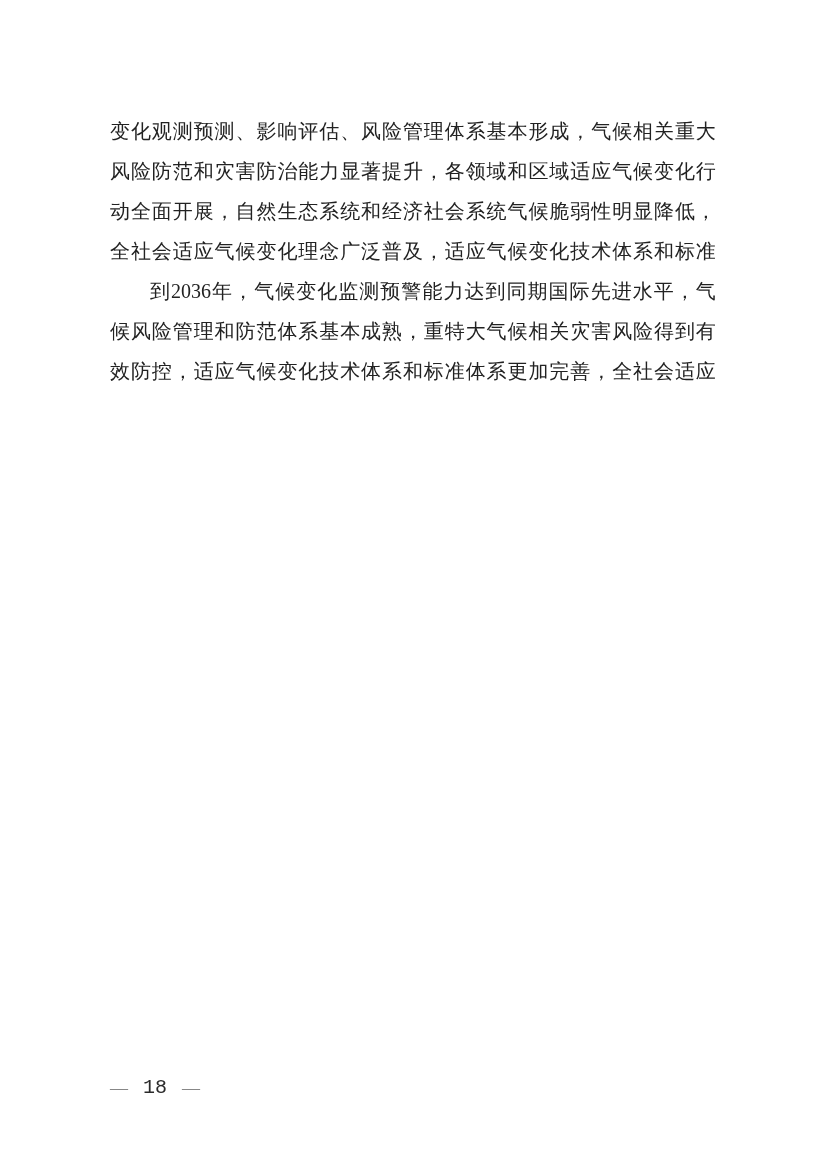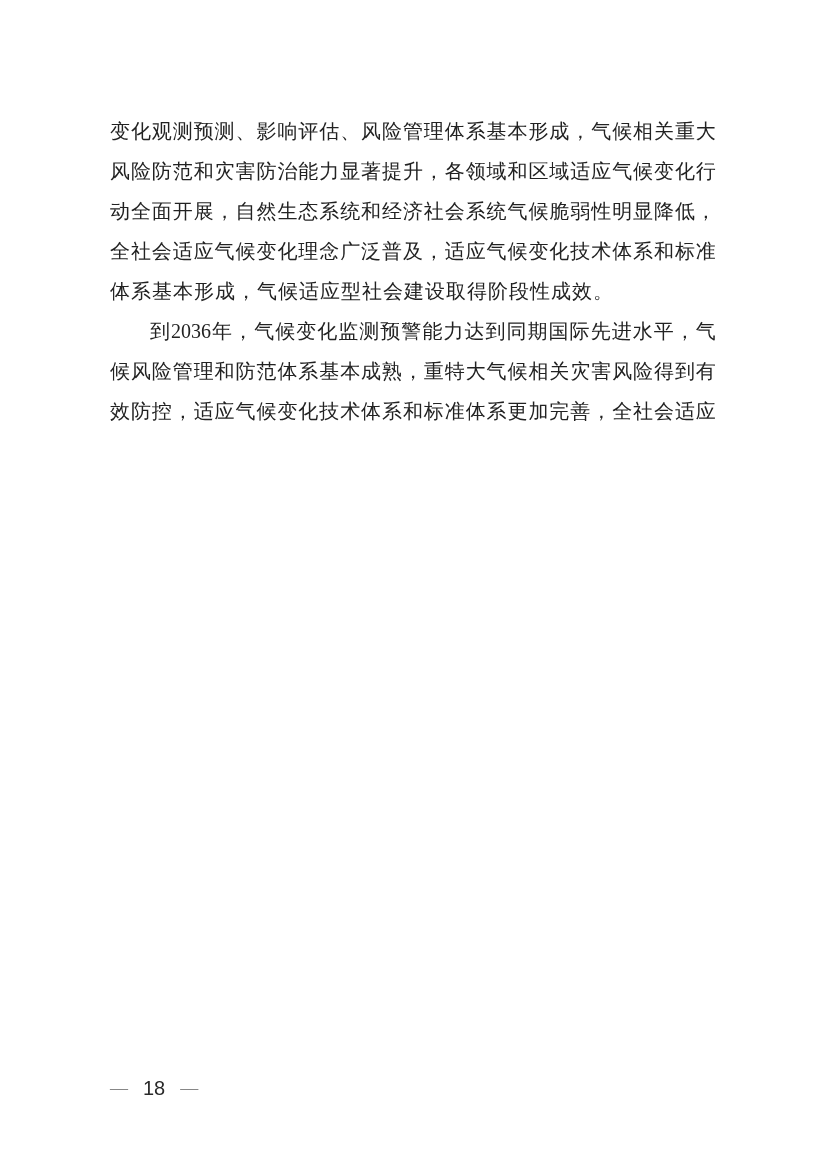--- a/index.html
+++ b/index.html
@@ -53,21 +53,21 @@
   }
   .footer .dash {
     font-size: 18px;
     color: #828282;
     line-height: 1;
   }
   .footer .pagenum {
     font-size: 20px;
     color: #2a2a2a;
     line-height: 1;
-    font-family: Liberation Sans, sans-serif;
+    font-family: Liberation Mono, monospace;
   }
 </style>
 </head>
 <body>
 
 <div class="page">
   <div class="content">
       <div class="line justify">
         <span>变</span>
         <span>化</span>
@@ -185,21 +185,20 @@
         <span>变</span>
         <span>化</span>
         <span>技</span>
         <span>术</span>
         <span>体</span>
         <span>系</span>
         <span>和</span>
         <span>标</span>
         <span>准</span>
       </div>
-      <div class="line plain">体系基本形成，气候适应型社会建设取得阶段性成效。</div>
       <div class="line justify indent">
         <span>到</span>
         <span>2036</span>
         <span>年</span>
         <span>，</span>
         <span>气</span>
         <span>候</span>
         <span>变</span>
         <span>化</span>
         <span>监</span>

